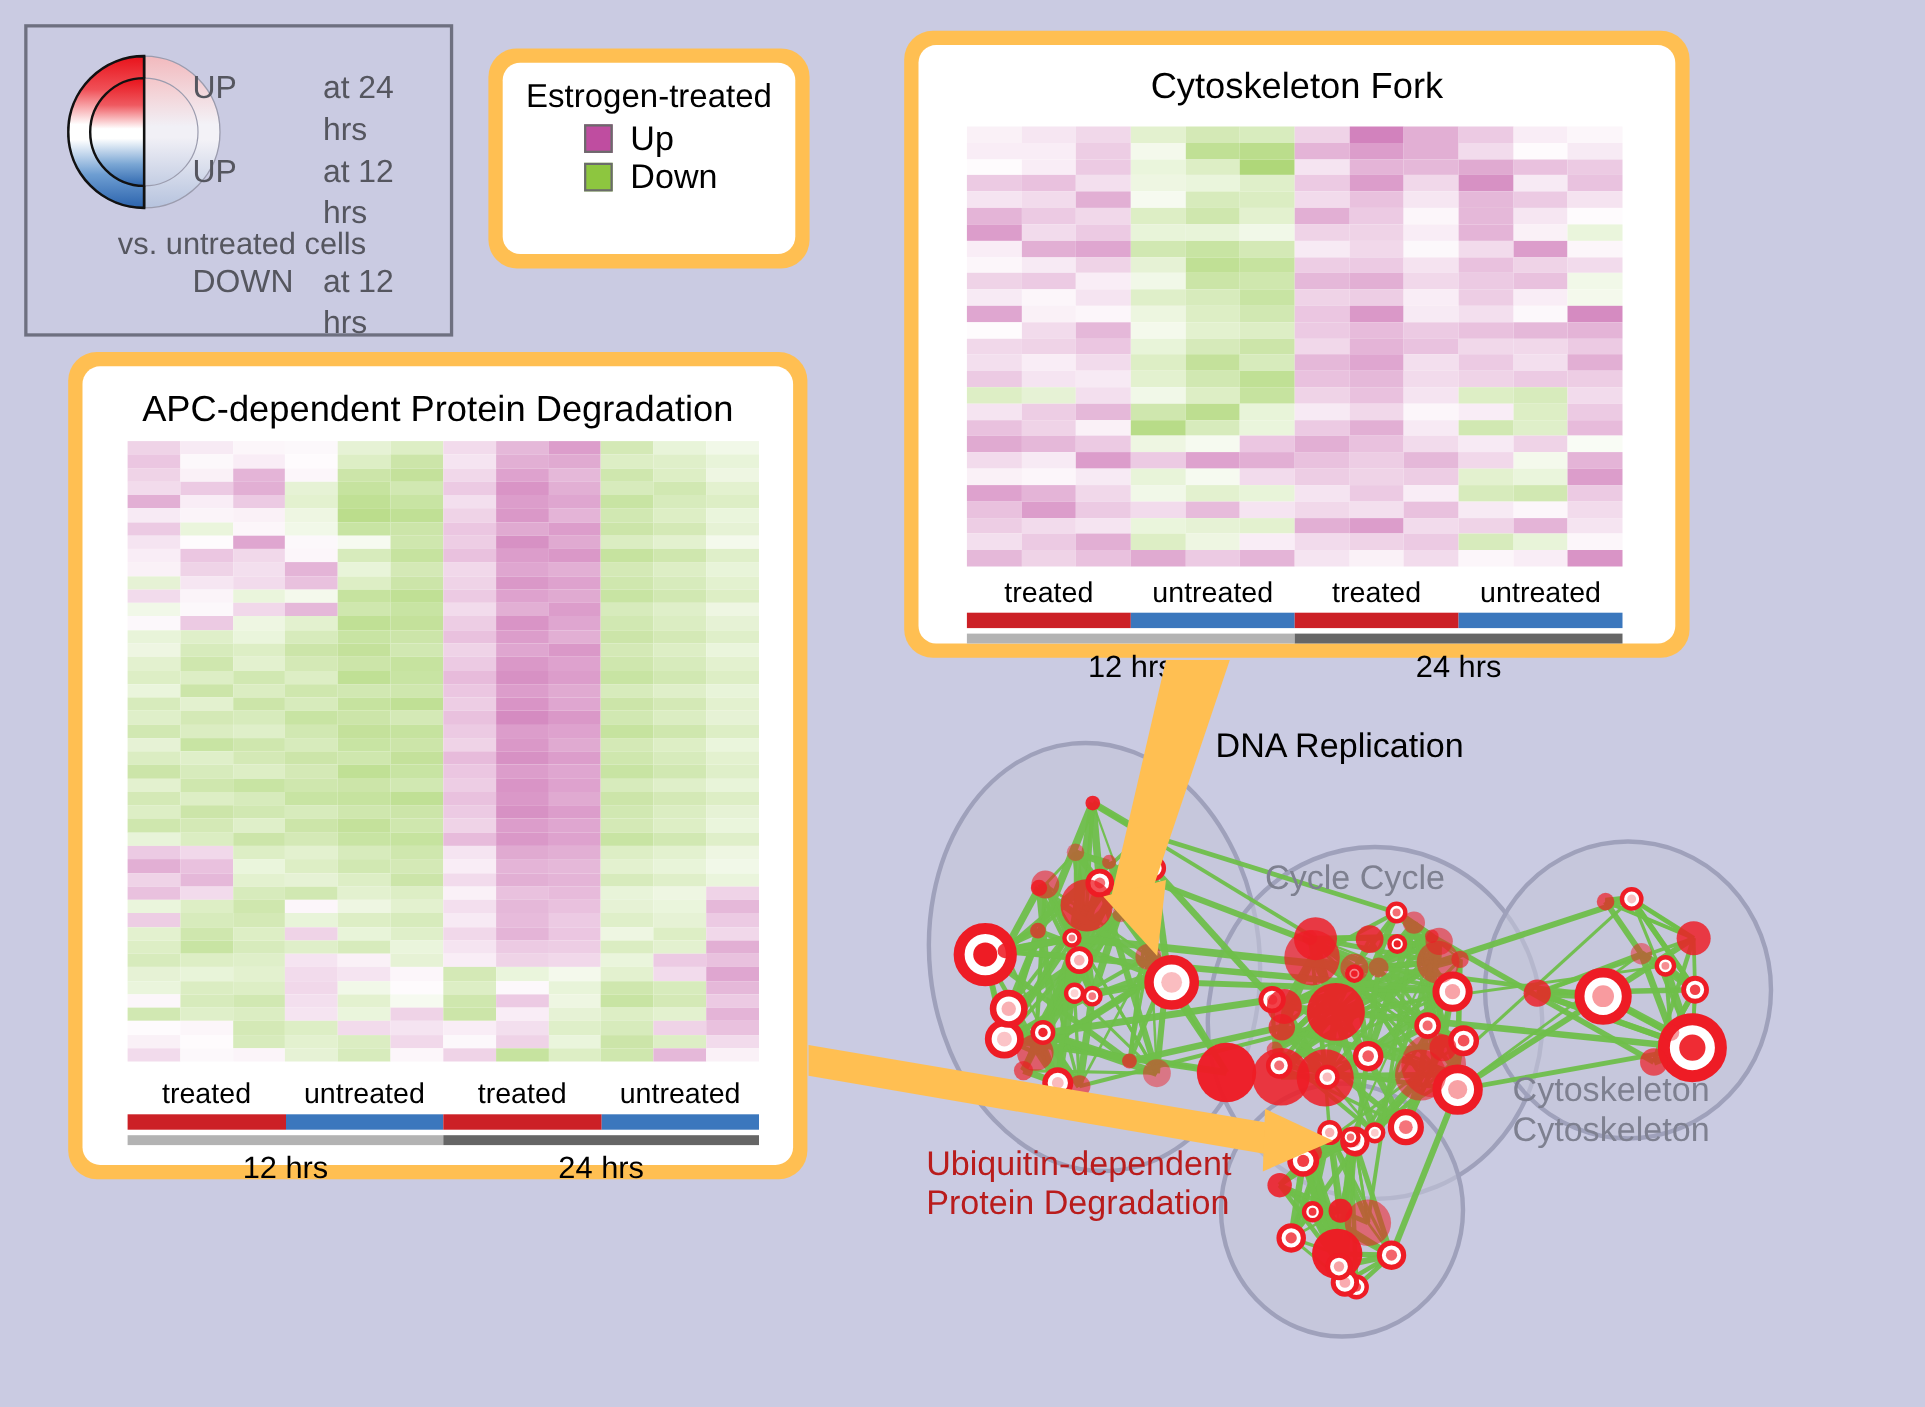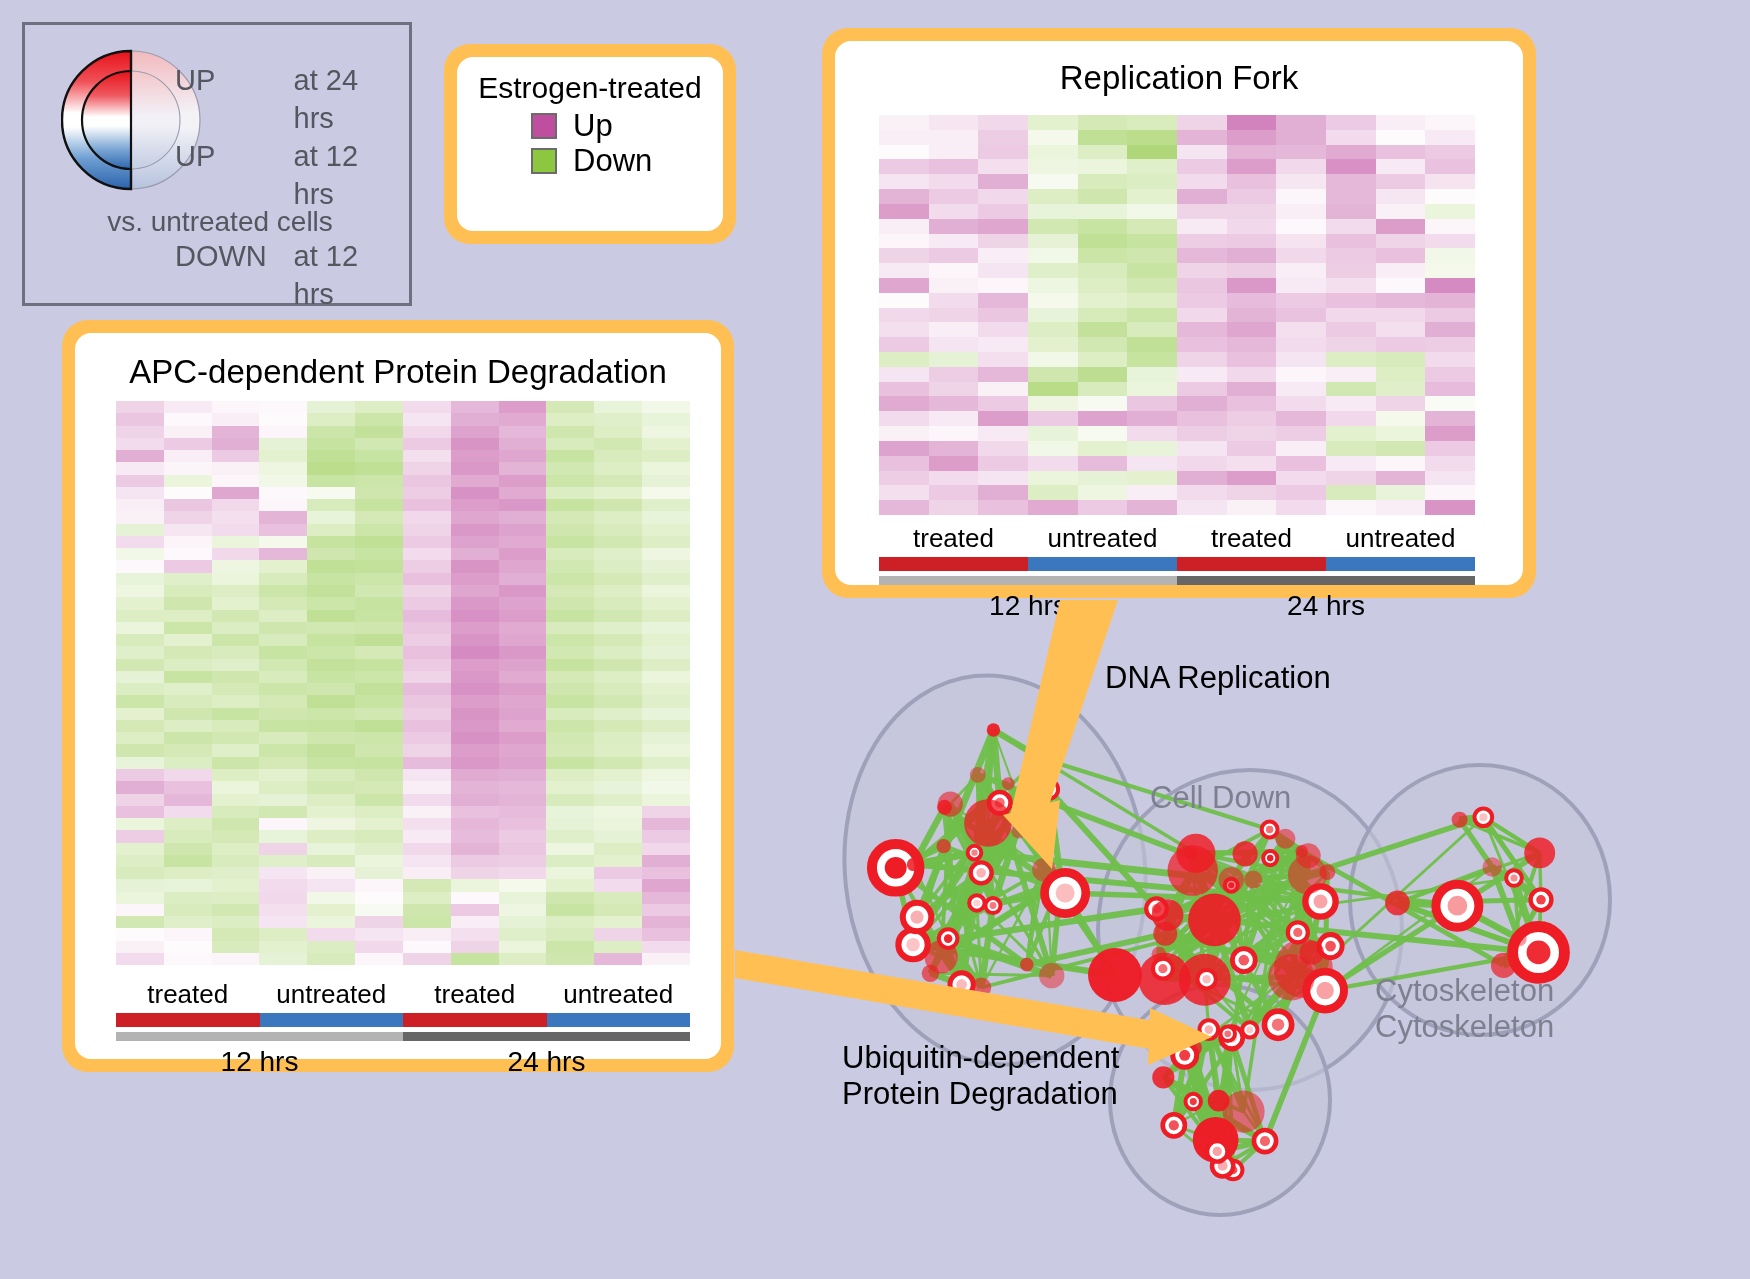--- a/index.html
+++ b/index.html
@@ -81,21 +81,21 @@
   .axis .times{display:flex;margin-top:4px;}
   .axis .times span{flex:1 1 0;text-align:center;font-size:28px;color:#000;line-height:34px;}
 
   
   #network{left:780px;top:600px;width:970px;height:679px;}
 
   .net-label{position:absolute;font-size:31px;line-height:36px;}
   #lbl-dna{left:325px;top:60px;color:#000;}
   #lbl-cc{left:370px;top:180px;color:#7e8090;}
   #lbl-mt{left:595px;top:373px;color:#7e8090;text-align:left;}
-  #lbl-ub{left:62px;top:440px;color:#000000;}
+  #lbl-ub{left:62px;top:440px;color:#b91c1c;}
 
   
   #arrow-layer{left:0;top:0;width:1750px;height:1279px;pointer-events:none;}
 </style>
 </head>
 <body>
 
 <div class="abs" id="colour-key">
 
   <div id="key-ring-wrap">
@@ -178,21 +178,21 @@
     </div>
     <div class="legend-row">
       <span class="sw" id="sw-down" style="background: rgb(141, 198, 63);"></span>
       <span class="legend-lbl">Down</span>
     </div>
   </div>
 </div>
 
 <div class="abs opanel" id="rep-panel">
   <div class="inner">
-    <div class="panel-title" id="rep-title">Replication Fork</div>
+    <div class="panel-title" id="rep-title">Cytoskeleton Fork</div>
     <div class="hm" id="hm-rep" style="left:44px;top:74px;width:596px;height:400px;">
         <div class="hm-row">
           <div class="hm-cell" style="background: rgb(250, 241, 247);"></div>
           <div class="hm-cell" style="background: rgb(246, 230, 242);"></div>
           <div class="hm-cell" style="background: rgb(241, 216, 234);"></div>
           <div class="hm-cell" style="background: rgb(227, 241, 207);"></div>
           <div class="hm-cell" style="background: rgb(212, 233, 182);"></div>
           <div class="hm-cell" style="background: rgb(216, 236, 190);"></div>
           <div class="hm-cell" style="background: rgb(239, 211, 231);"></div>
           <div class="hm-cell" style="background: rgb(210, 130, 189);"></div>
@@ -1748,21 +1748,21 @@
         <circle cx="442.6612576210869" cy="565.8372859044815" r="4.917901483154856" fill="#ee1c25" fill-opacity="0.37"></circle>
         <circle cx="463.56843055177507" cy="511.608609575399" r="21.06881854729727" fill="#ee1c25" fill-opacity="0.55"></circle>
         <circle cx="437.2578445679986" cy="551.3775100676081" r="10.22773800441064" fill="#ffffff" stroke="#ee1c25" stroke-width="4.295649961852469"></circle>
         <circle cx="437.2578445679986" cy="551.3775100676081" r="4.704759482028894" fill="#ee1c25" fill-opacity="0.41"></circle>
         <circle cx="413.23222262698994" cy="501.56777401551057" r="7.750050102127716" fill="#ffffff" stroke="#ee1c25" stroke-width="4"></circle>
         <circle cx="413.23222262698994" cy="501.56777401551057" r="3.5650230469787494" fill="#ee1c25" fill-opacity="0.88"></circle>
       </g>
     </svg>
 
   <div class="net-label" id="lbl-dna">DNA Replication</div>
-  <div class="net-label" id="lbl-cc">Cell Down</div>
+  <div class="net-label" id="lbl-cc">Cycle Cycle</div>
   <div class="net-label" id="lbl-mt">
     <div>Cytoskeleton</div>
     <div>Cytoskeleton</div>
   </div>
   <div class="net-label" id="lbl-ub">
     <div>Ubiquitin-dependent</div>
     <div>Protein Degradation</div>
   </div>
 </div>
 

